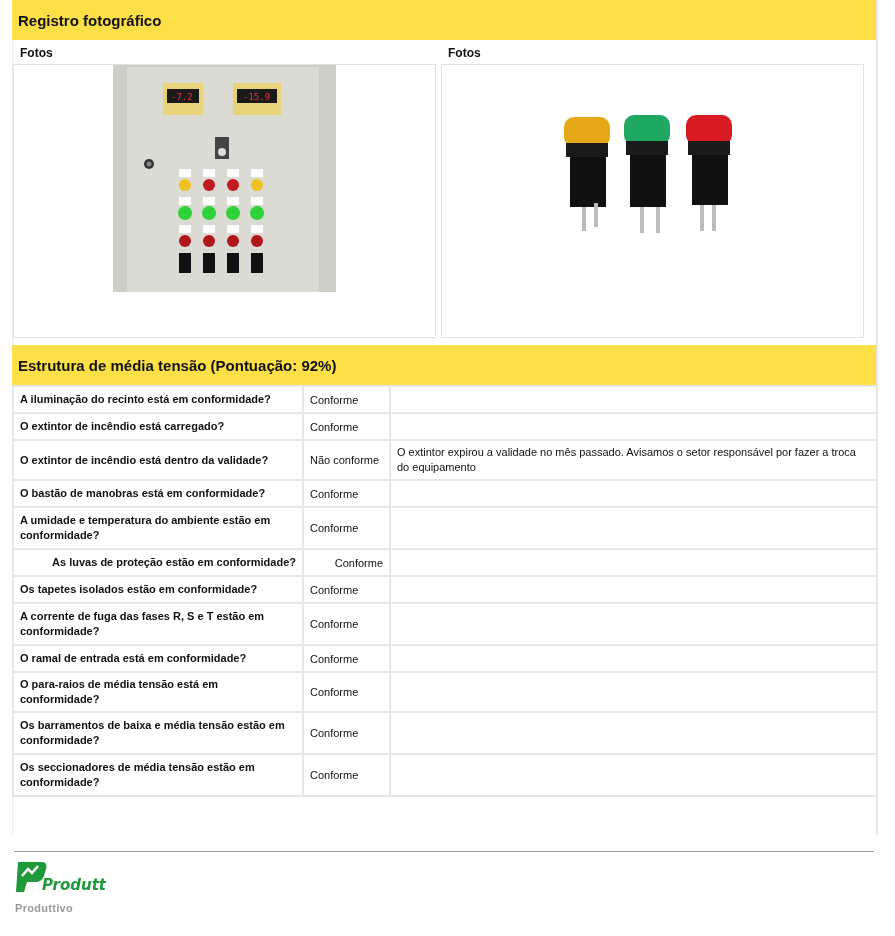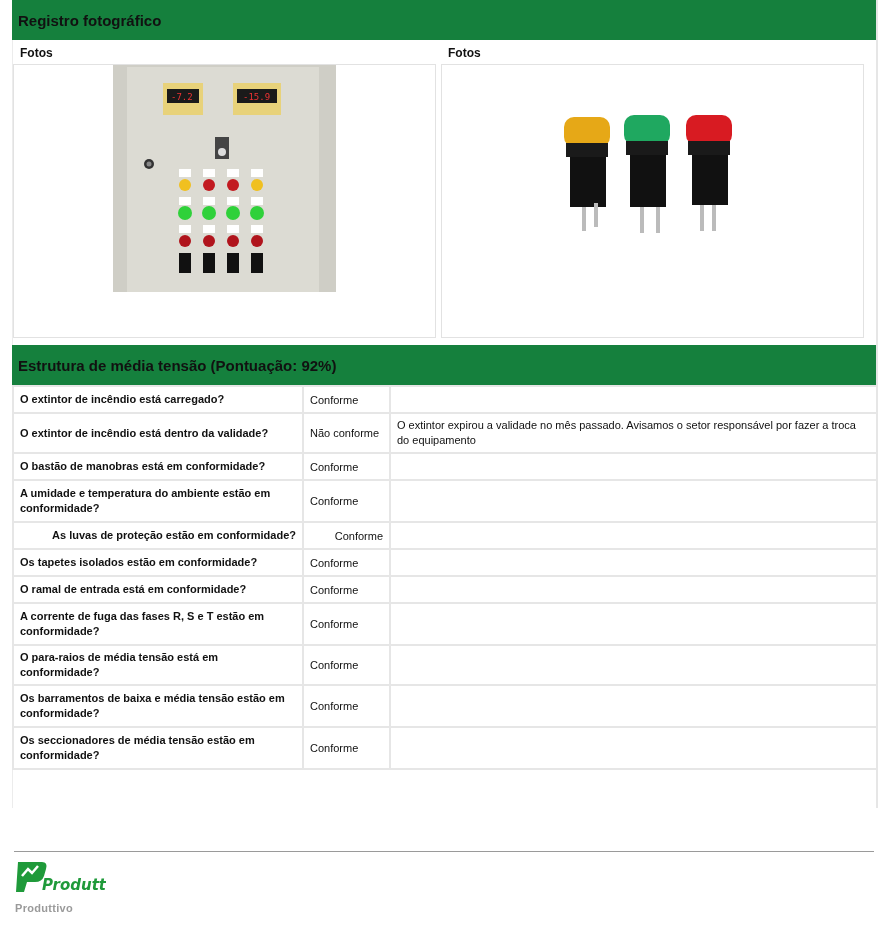--- a/index.html
+++ b/index.html
@@ -1,19 +1,19 @@
 <!DOCTYPE html>
 <html><head>
 <meta charset="utf-8">
 <style>
   html, body { margin: 0; padding: 0; background: #ffffff; }
   body { width: 895px; height: 936px; position: relative; font-family: "Liberation Sans", sans-serif; color: #111; overflow: hidden; }
   .page { position: absolute; left: 12px; top: 0; width: 866px; }
   .section-header {
-    background: #15803d; height: 40px; display: flex; align-items: center;
+    background: #fde047; height: 40px; display: flex; align-items: center;
     padding-left: 6px; font-weight: bold; font-size: 15px; color: #111;
     border-right: 2px solid #e6e6e6;
   }
   .photos-area { position: relative; height: 305px; border-left: 1px solid #ececec; border-right: 2px solid #e6e6e6; }
   .photo-col { position: absolute; top: 0; width: 423px; }
   .photo-col .label { font-weight: bold; font-size: 12px; height: 24px; line-height: 26px; padding-left: 7px; }
   .photo-box { width: 421px; height: 272px; border: 1px solid #e2e2e2; position: relative; background: #fff; }
   .img1 { position: absolute; left: 99px; top: 0px; width: 223px; height: 227px; background: #d9d8d0; overflow: hidden; }
   .img2 { position: absolute; left: 98px; top: 38px; width: 226px; height: 170px; background: #fff; }
   table.checklist { border-collapse: collapse; width: 866px; font-size: 11px; }
@@ -116,20 +116,25 @@
         </div>
       </div>
     </div>
   </div>
 
   <div class="section-header">Estrutura de média tensão (Pontuação: 92%)</div>
 
   <table class="checklist">
     <tbody>
       <tr style="height:27px;">
+        <td class="q">A iluminação do recinto está em conformidade?</td>
+        <td class="s">Conforme</td>
+        <td class="c"></td>
+      </tr>
+      <tr style="height:27px;">
         <td class="q">O extintor de incêndio está carregado?</td>
         <td class="s">Conforme</td>
         <td class="c"></td>
       </tr>
       <tr style="height:30px;">
         <td class="q">O extintor de incêndio está dentro da validade?</td>
         <td class="s">Não conforme</td>
         <td class="c">O extintor expirou a validade no mês passado. Avisamos o setor responsável por fazer a troca do equipamento</td>
       </tr>
       <tr style="height:27px;">
@@ -145,27 +150,27 @@
       <tr style="height:27px;text-align:right;">
         <td class="q">As luvas de proteção estão em conformidade?</td>
         <td class="s">Conforme</td>
         <td class="c"></td>
       </tr>
       <tr style="height:27px;">
         <td class="q">Os tapetes isolados estão em conformidade?</td>
         <td class="s">Conforme</td>
         <td class="c"></td>
       </tr>
+      <tr style="height:42px;">
+        <td class="q">A corrente de fuga das fases R, S e T estão em conformidade?</td>
+        <td class="s">Conforme</td>
+        <td class="c"></td>
+      </tr>
       <tr style="height:27px;">
         <td class="q">O ramal de entrada está em conformidade?</td>
-        <td class="s">Conforme</td>
-        <td class="c"></td>
-      </tr>
-      <tr style="height:42px;">
-        <td class="q">A corrente de fuga das fases R, S e T estão em conformidade?</td>
         <td class="s">Conforme</td>
         <td class="c"></td>
       </tr>
       <tr style="height:27px;">
         <td class="q">O para-raios de média tensão está em conformidade?</td>
         <td class="s">Conforme</td>
         <td class="c"></td>
       </tr>
       <tr style="height:42px;">
         <td class="q">Os barramentos de baixa e média tensão estão em conformidade?</td>

